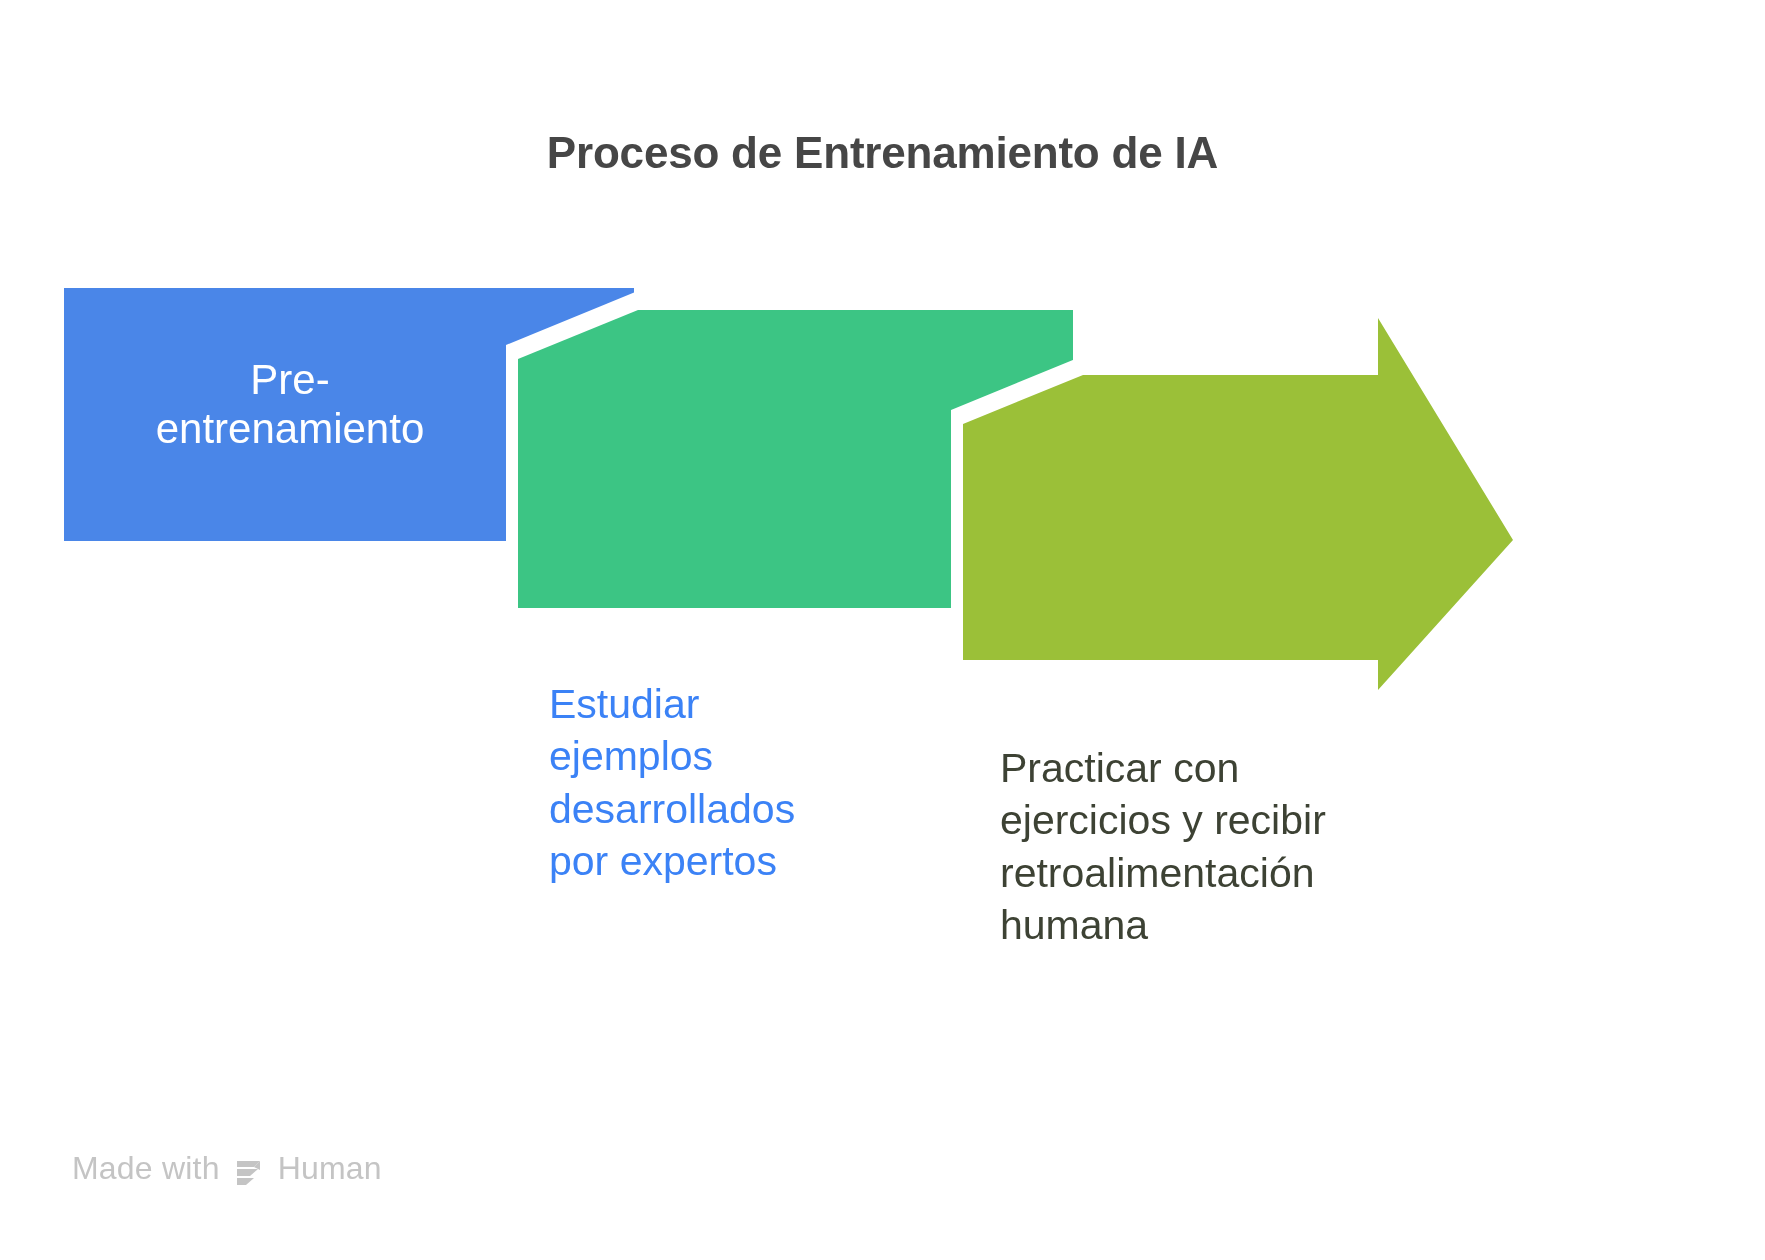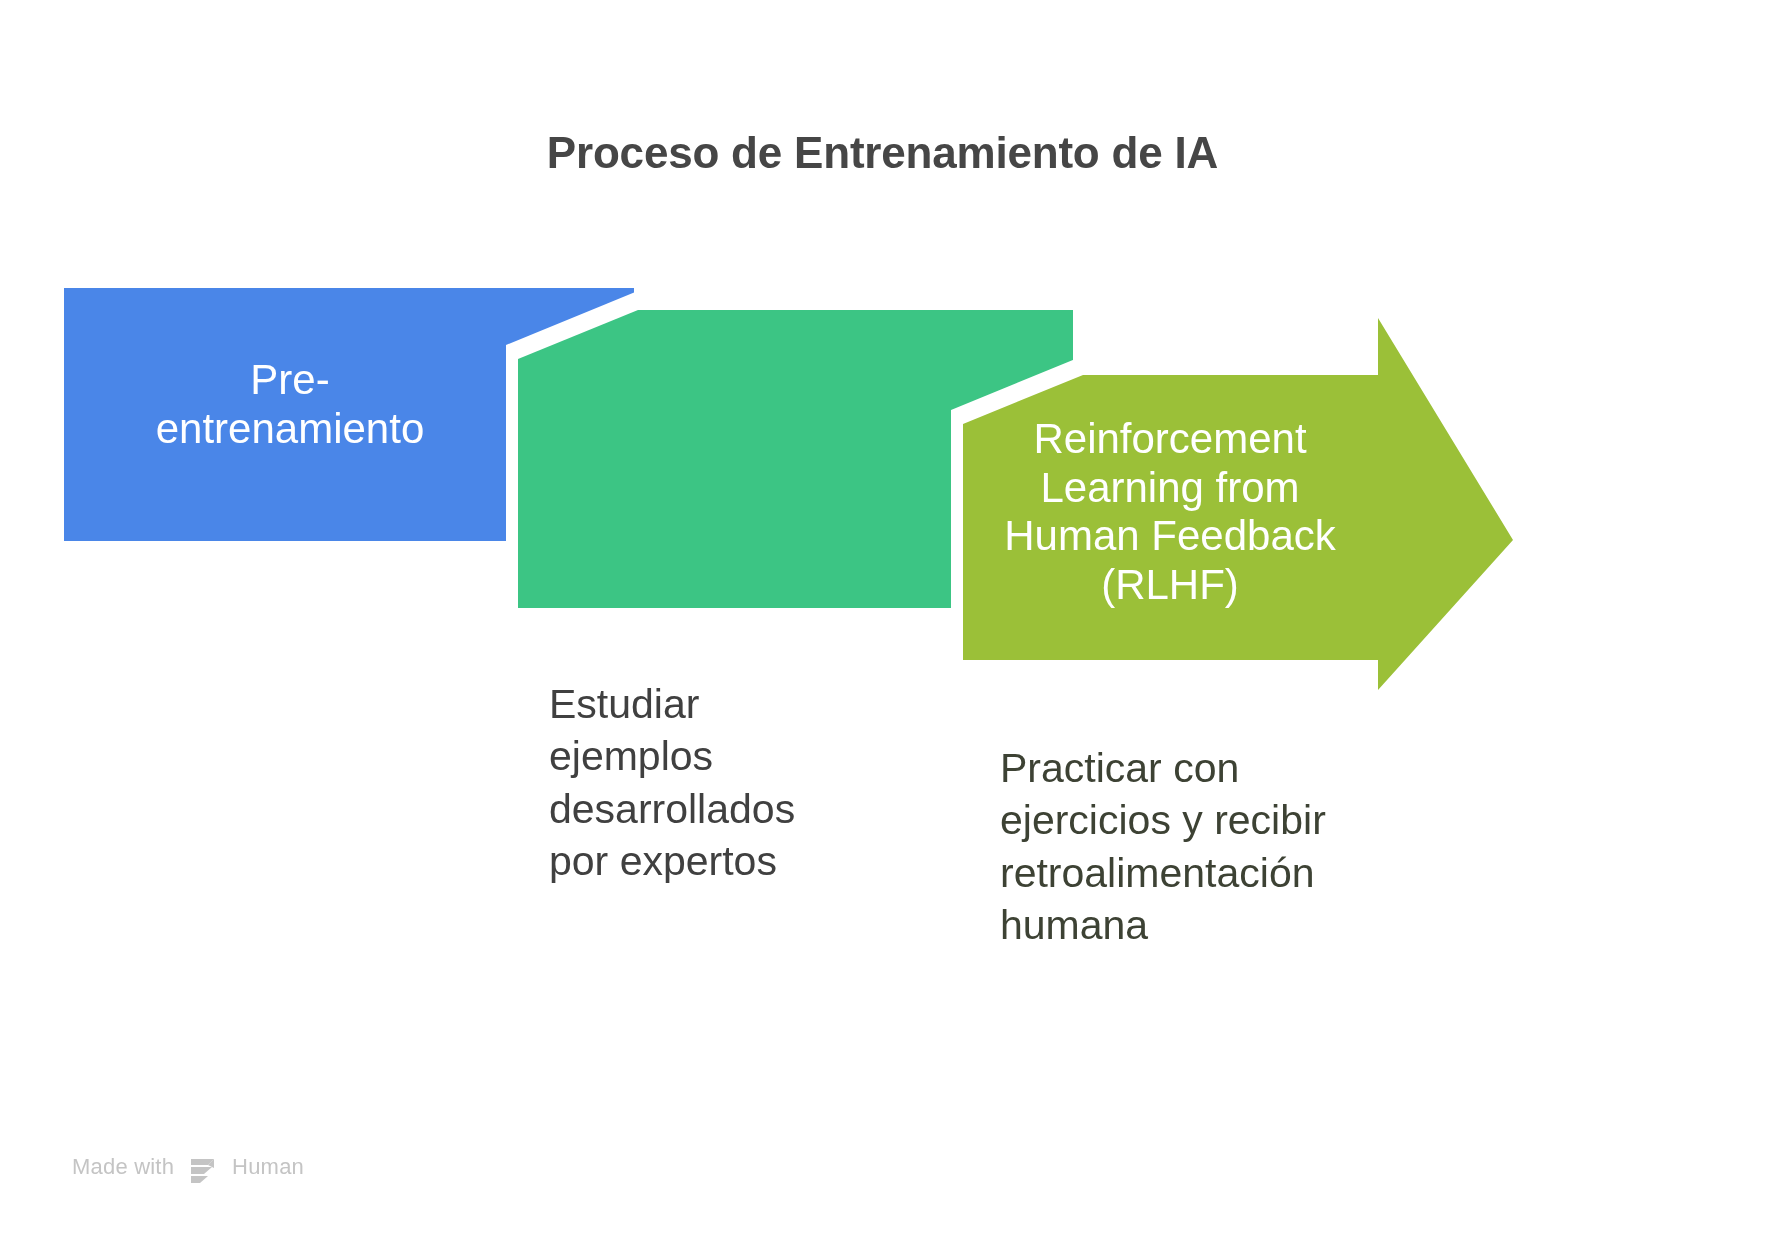--- a/index.html
+++ b/index.html
@@ -63,33 +63,33 @@
   .step-label.s3 { left: 960px; top: 415px; width: 420px; }
 
   
   .caption {
     position: absolute;
     font-size: 41px;
     line-height: 1.28;
     white-space: pre-line;
   }
   .caption.c1 { left: 101px;  top: 612px; width: 420px; color: #39404f; }
-  .caption.c2 { left: 549px;  top: 678px; width: 400px; color: #404040; }
+  .caption.c2 { left: 549px;  top: 678px; width: 400px; color: #3b82f6; }
   .caption.c3 { left: 1000px; top: 742px; width: 470px; color: #3d4234; }
 
   
   .footer {
     position: absolute;
     left: 72px;
     top: 1150px;
     display: flex;
     align-items: center;
     gap: 12px;
     color: #c4c4c4;
-    font-size: 22px;
+    font-size: 32px;
     letter-spacing: 0.2px;
   }
   .footer .napkin-logo {
     display: inline-block;
     width: 34px;
     height: 34px;
     position: relative;
     top: 2px;
   }
 </style>
@@ -106,24 +106,20 @@
 
     <polygon points="506,345 645,288 1085,288 1085,620 506,620" fill="#ffffff"></polygon>
     <polygon class="shape" points="518,359 638,310 1073,310 1073,608 518,608" fill="#3cc584"></polygon>
 
     <polygon points="951,410 1090,353 1390,353 1390,288 1530,540 1390,707 1390,672 951,672" fill="#ffffff"></polygon>
     <polygon class="shape" points="963,424 1083,375 1378,375 1378,318 1513,540 1378,690 1378,660 963,660" fill="#9bc038"></polygon>
   </svg>
 
   <div class="step-label s1">Pre-
 entrenamiento</div>
-  <div class="step-label s3">Reinforcement
-Learning from
-Human Feedback
-(RLHF)</div>
 
   <div class="caption c2">Estudiar
 ejemplos
 desarrollados
 por expertos</div>
   <div class="caption c3">Practicar con
 ejercicios y recibir
 retroalimentación
 humana</div>
 

